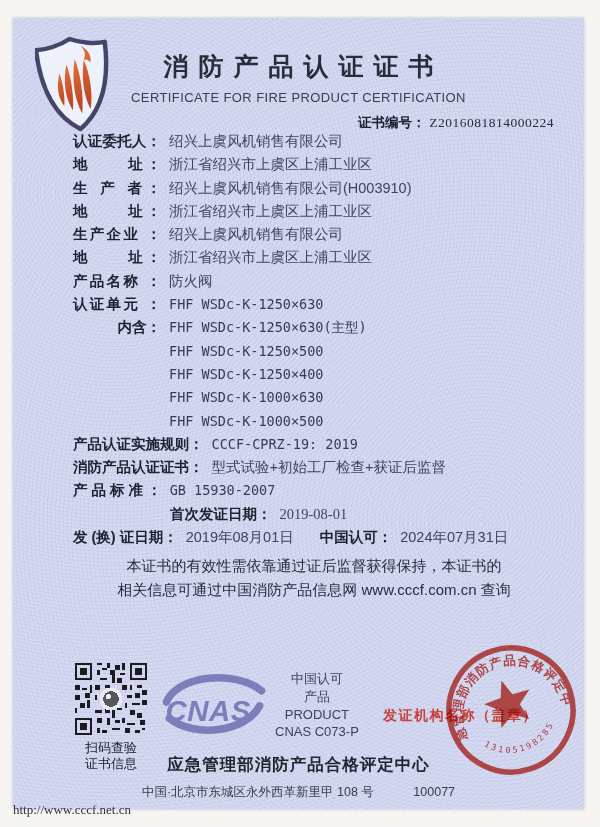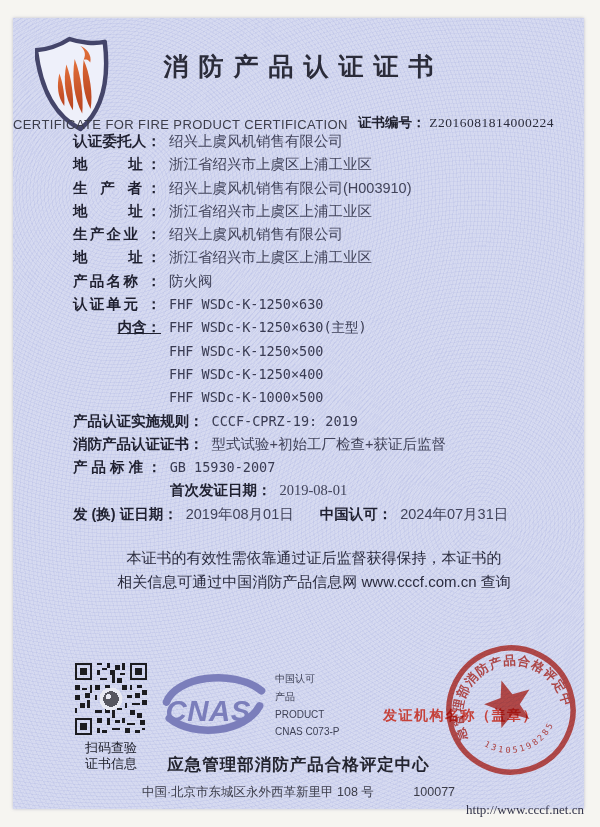--- a/index.html
+++ b/index.html
@@ -10,56 +10,56 @@
          background-color:#d6daf0;
          background-image:
            repeating-radial-gradient(circle at 18% 22%, rgba(255,255,255,0) 0 2.6px, rgba(138,148,214,.13) 2.6px 3.6px),
            repeating-radial-gradient(circle at 82% 64%, rgba(255,255,255,0) 0 3px, rgba(138,148,214,.10) 3px 4.1px),
            repeating-linear-gradient(104deg, rgba(255,255,255,0) 0 2px, rgba(150,158,222,.05) 2px 3px);
          box-shadow:0 0 3px rgba(90,95,140,.35);}
   
   .logo{position:absolute;left:22px;top:14px;width:80px;height:104px;}
   .title{position:absolute;left:0;top:32px;width:100%;text-align:center;
          font-size:25px;font-weight:600;letter-spacing:10px;color:#2b2c3a;text-indent:10px;}
-  .subtitle{position:absolute;left:0;top:72px;width:100%;text-align:left;
-            font-size:13px;letter-spacing:.4px;color:#3c3d4a;margin-top:27px;}
+  .subtitle{position:absolute;left:0;top:72px;width:100%;text-align:center;
+            font-size:13px;letter-spacing:.4px;color:#3c3d4a;}
   .certno{position:absolute;right:30px;top:96px;font-size:13.5px;}
   .certno .lab{font-weight:700;color:#20212f;text-align:right;}
   .certno .num{font-family:"Liberation Serif","DejaVu Serif",serif;letter-spacing:.5px;color:#2b2c3c;}
   
   .bodycol{position:absolute;left:60px;top:112px;width:482px;font-size:14.5px;}
   .row{height:23.3px;line-height:23.3px;white-space:nowrap;}
   .lbl{display:inline-block;width:88px;text-align:justify;text-align-last:justify;
        font-weight:700;color:#1f2030;vertical-align:top;}
   .lbl.auto{width:auto;text-align:left;text-align-last:left;}
-  .lbl.inner{text-align:right;text-align-last:right;text-decoration:underline;}
+  .lbl.inner{text-align:right;text-align-last:right;}
   .val{margin-left:8px;color:#41435a;}
   .val.mono{font-family:"DejaVu Sans Mono",monospace;font-size:13.5px;color:#393b52;}
   .val.serif{font-family:"Liberation Serif","DejaVu Serif",serif;font-size:14.5px;text-align:center;}
   .statement{height:auto;line-height:23.3px;white-space:normal;width:458px;
              font-weight:700;color:#1f2030;font-size:15px;}
   .statement .mono{font-family:"DejaVu Sans Mono",monospace;font-weight:400;font-size:13.5px;color:#393b52;}
   .row.first{padding-left:97px;}
   .gap2{margin-left:26px;}
-  .notice{margin-top:20px;text-align:center;font-size:15px;line-height:23.6px;color:#2a2b3e;}
+  .notice{margin-top:5px;text-align:center;font-size:15px;line-height:23.6px;color:#2a2b3e;}
   
   .qr{position:absolute;left:62px;top:645px;width:72px;height:72px;}
   .qrcap{position:absolute;left:54px;top:722px;width:88px;text-align:center;
          font-size:13px;line-height:15.5px;color:#23242f;}
   .cnas{position:absolute;left:148px;top:648px;width:106px;height:76px;}
-  .accred{position:absolute;left:262px;top:652px;font-size:10px;line-height:17.8px;color:#3e4156;}
+  .accred{position:absolute;left:262px;top:652px;font-size:13px;line-height:17.8px;color:#3e4156;text-align:center;}
   .issuer{position:absolute;left:370px;top:689px;font-size:14px;letter-spacing:1.5px;
           color:#c5413a;font-family:"Liberation Serif","DejaVu Serif",serif;font-weight:600;z-index:1;}
   .seal{position:absolute;left:428px;top:622px;width:140px;height:140px;z-index:2;
         mix-blend-mode:multiply;opacity:.92;}
   .org{position:absolute;left:0;top:736px;width:100%;text-align:center;
        font-size:16.5px;font-weight:700;letter-spacing:1px;color:#23242f;}
   .addr{position:absolute;left:0;top:766px;width:100%;text-align:center;font-size:12.5px;color:#3a3b48;}
   .addr .post{margin-left:36px;}
-  .site{position:absolute;left:0;top:784px;width:100%;text-align:right;
+  .site{position:absolute;left:0;top:784px;width:100%;text-align:left;
         font-family:"Liberation Serif","DejaVu Serif",serif;font-size:13px;color:#33344a;}
 </style>
 </head>
 <body>
 
 <div class="page">
   <div class="paper">
 
     <div class="logo">
       <svg viewBox="0 0 90 112" width="80" height="104">
@@ -113,20 +113,23 @@
         <span class="lbl">认证单元 ：</span><span class="val mono">FHF WSDc-K-1250×630</span>
       </div>
       <div class="row">
         <span class="lbl inner">内含：</span><span class="val mono">FHF WSDc-K-1250×630(主型)</span>
       </div>
       <div class="row">
         <span class="lbl"></span><span class="val mono">FHF WSDc-K-1250×500</span>
       </div>
       <div class="row">
         <span class="lbl"></span><span class="val mono">FHF WSDc-K-1250×400</span>
+      </div>
+      <div class="row">
+        <span class="lbl"></span><span class="val mono">FHF WSDc-K-1000×630</span>
       </div>
       <div class="row">
         <span class="lbl"></span><span class="val mono">FHF WSDc-K-1000×500</span>
       </div>
       <div class="row">
         <span class="lbl auto">产品认证实施规则：</span><span class="val mono">CCCF-CPRZ-19: 2019</span>
       </div>
       <div class="row">
         <span class="lbl auto">消防产品认证证书：</span><span class="val">型式试验+初始工厂检查+获证后监督</span>
       </div>

